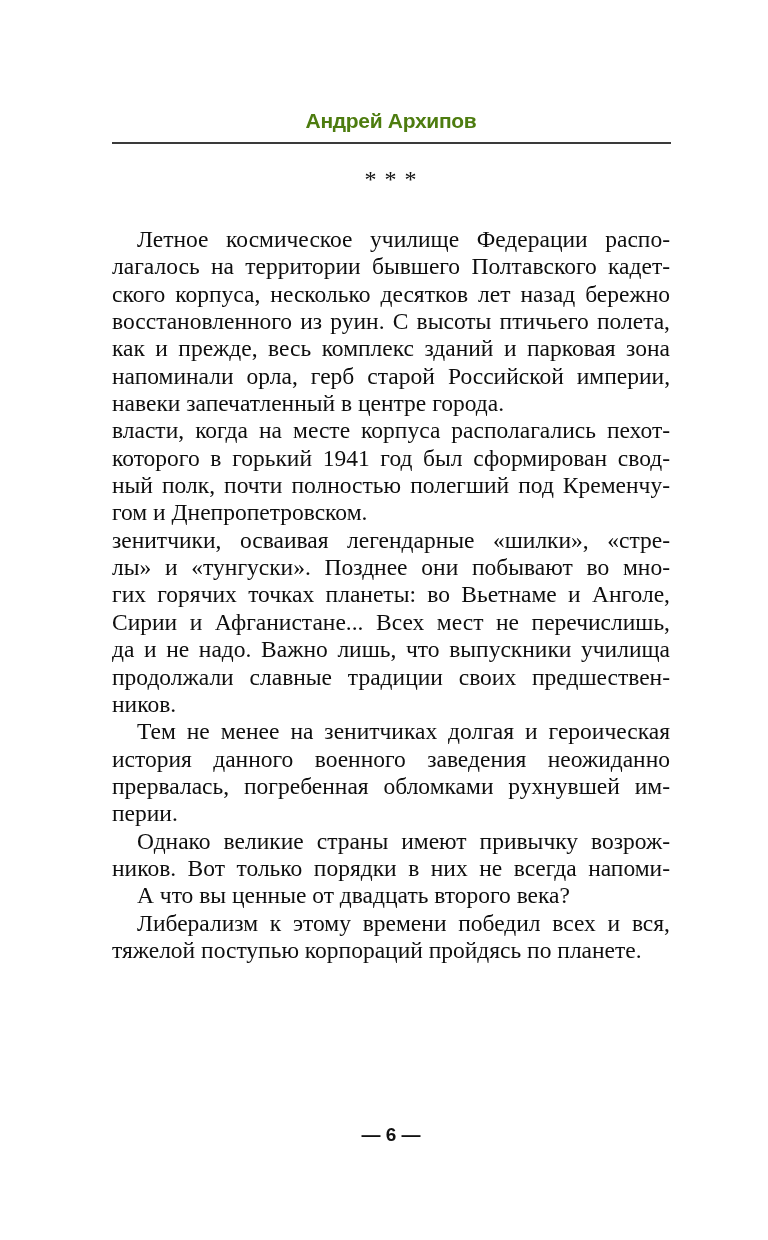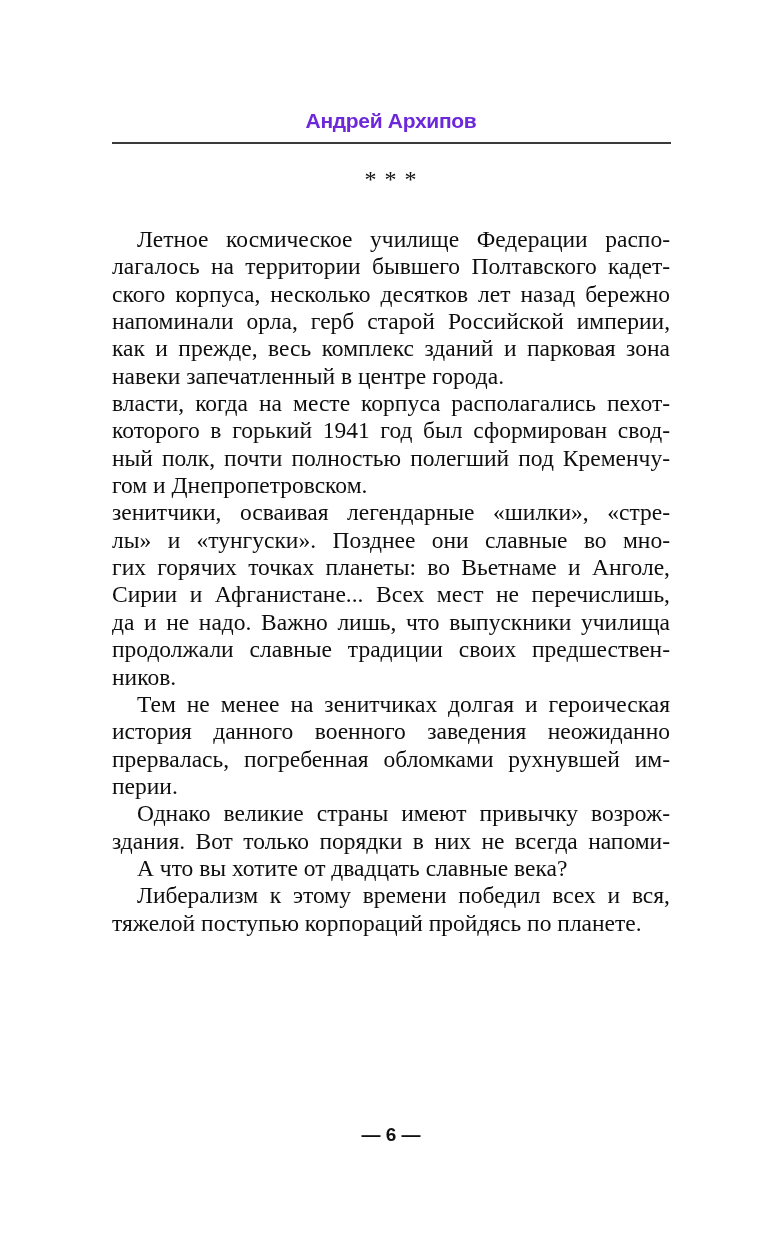--- a/index.html
+++ b/index.html
@@ -19,21 +19,21 @@
     position: absolute;
     top: 109px;
     left: 112px;
     width: 558px;
     text-align: center;
     font-family: "Liberation Sans", sans-serif;
     font-weight: 700;
     font-size: 21px;
     line-height: 23px;
     letter-spacing: -0.3px;
-    color: #6d28d9;
+    color: #4d7c0f;
   }
   .rule {
     position: absolute;
     top: 142px;
     left: 112px;
     width: 559px;
     height: 2px;
     background: #3a3a3a;
   }
   .separator {
@@ -85,51 +85,52 @@
 
 <div class="page">
   <div class="author">Андрей Архипов</div>
   <div class="rule"></div>
   <div class="separator">* * *</div>
   <div class="body-text">
       <div class="paragraph">
         <div class="line first">Летное космическое училище Федерации распо-</div>
         <div class="line">лагалось на территории бывшего Полтавского кадет-</div>
         <div class="line">ского корпуса, несколько десятков лет назад бережно</div>
+        <div class="line">восстановленного из руин. С высоты птичьего полета,</div>
+        <div class="line">как и прежде, весь комплекс зданий и парковая зона</div>
         <div class="line">напоминали орла, герб старой Российской империи,</div>
-        <div class="line">как и прежде, весь комплекс зданий и парковая зона</div>
         <div class="line last">навеки запечатленный в центре города.</div>
       </div>
       <div class="paragraph">
         <div class="line">власти, когда на месте корпуса располагались пехот-</div>
         <div class="line">которого в горький 1941 год был сформирован свод-</div>
         <div class="line">ный полк, почти полностью полегший под Кременчу-</div>
         <div class="line last">гом и Днепропетровском.</div>
       </div>
       <div class="paragraph">
         <div class="line">зенитчики, осваивая легендарные «шилки», «стре-</div>
-        <div class="line">лы» и «тунгуски». Позднее они славные во мно-</div>
+        <div class="line">лы» и «тунгуски». Позднее они побывают во мно-</div>
         <div class="line">гих горячих точках планеты: во Вьетнаме и Анголе,</div>
         <div class="line">Сирии и Афганистане... Всех мест не перечислишь,</div>
         <div class="line">да и не надо. Важно лишь, что выпускники училища</div>
         <div class="line">продолжали славные традиции своих предшествен-</div>
         <div class="line last">ников.</div>
       </div>
       <div class="paragraph">
         <div class="line first">Тем не менее на зенитчиках долгая и героическая</div>
         <div class="line">история данного военного заведения неожиданно</div>
         <div class="line">прервалась, погребенная обломками рухнувшей им-</div>
         <div class="line last">перии.</div>
       </div>
       <div class="paragraph">
         <div class="line first">Однако великие страны имеют привычку возрож-</div>
-        <div class="line">здания. Вот только порядки в них не всегда напоми-</div>
+        <div class="line">ников. Вот только порядки в них не всегда напоми-</div>
       </div>
       <div class="paragraph">
-        <div class="line first last">А что вы хотите от двадцать славные века?</div>
+        <div class="line first last">А что вы ценные от двадцать второго века?</div>
       </div>
       <div class="paragraph">
         <div class="line first">Либерализм к этому времени победил всех и вся,</div>
         <div class="line last">тяжелой поступью корпораций пройдясь по планете.</div>
       </div>
     </div>
   <div class="footer">— 6 —</div>
 </div>
 
 </body></html>

